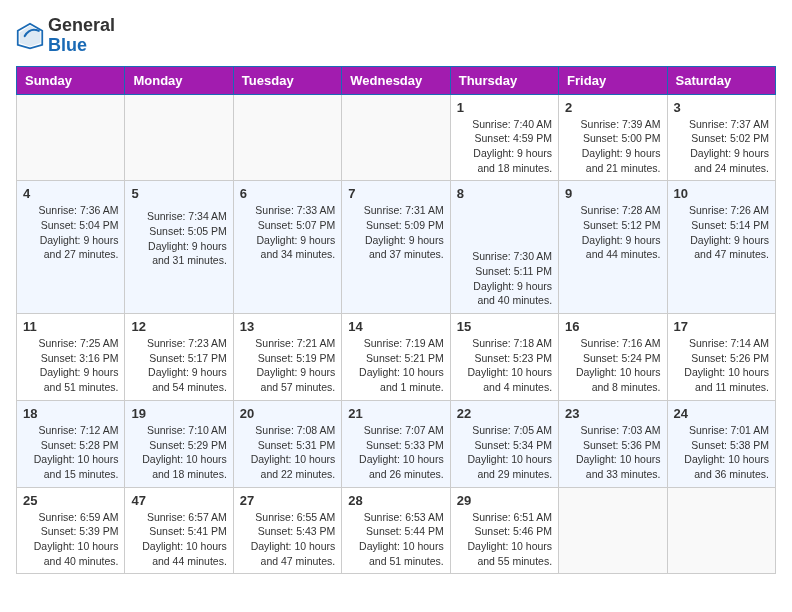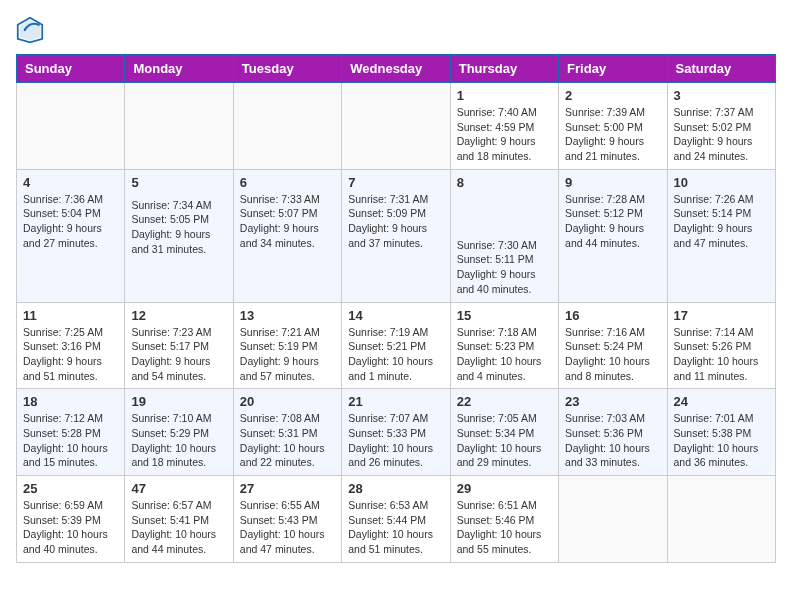--- a/index.html
+++ b/index.html
@@ -72,35 +72,40 @@
     }
     .day-number {
       font-size: 13px;
       font-weight: bold;
       margin-bottom: 2px;
     }
     .day-info {
       font-size: 10.5px;
       line-height: 1.4;
       color: #333;
+      text-align: right;
     }
     .row-alt td {
       background-color: #f2f7ff;
     }
   </style>
 </head>
 <body>
 
 <div class="header">
   <div class="logo">
     <svg class="logo-icon" viewBox="0 0 32 32" xmlns="http://www.w3.org/2000/svg">
       <polygon points="16,4 28,12 28,24 16,28 4,24 4,12" fill="#1a6ab5" opacity="0.15"></polygon>
       <polygon points="16,2 30,10 30,26 16,30 2,26 2,10" fill="none" stroke="#1a6ab5" stroke-width="2"></polygon>
       <path d="M10,16 Q16,6 26,10" stroke="#1a6ab5" stroke-width="2.5" fill="none" stroke-linecap="round"></path>
     </svg>
+    <div class="logo-text">
+      <div><span class="general">General</span></div>
+      <div><span class="blue">Blue</span></div>
+    </div>
   </div>
   <div class="title-area">
   </div>
 </div>
 
 <table class="calendar">
   <thead>
     <tr>
     <th>Sunday</th>
         <th>Monday</th>

